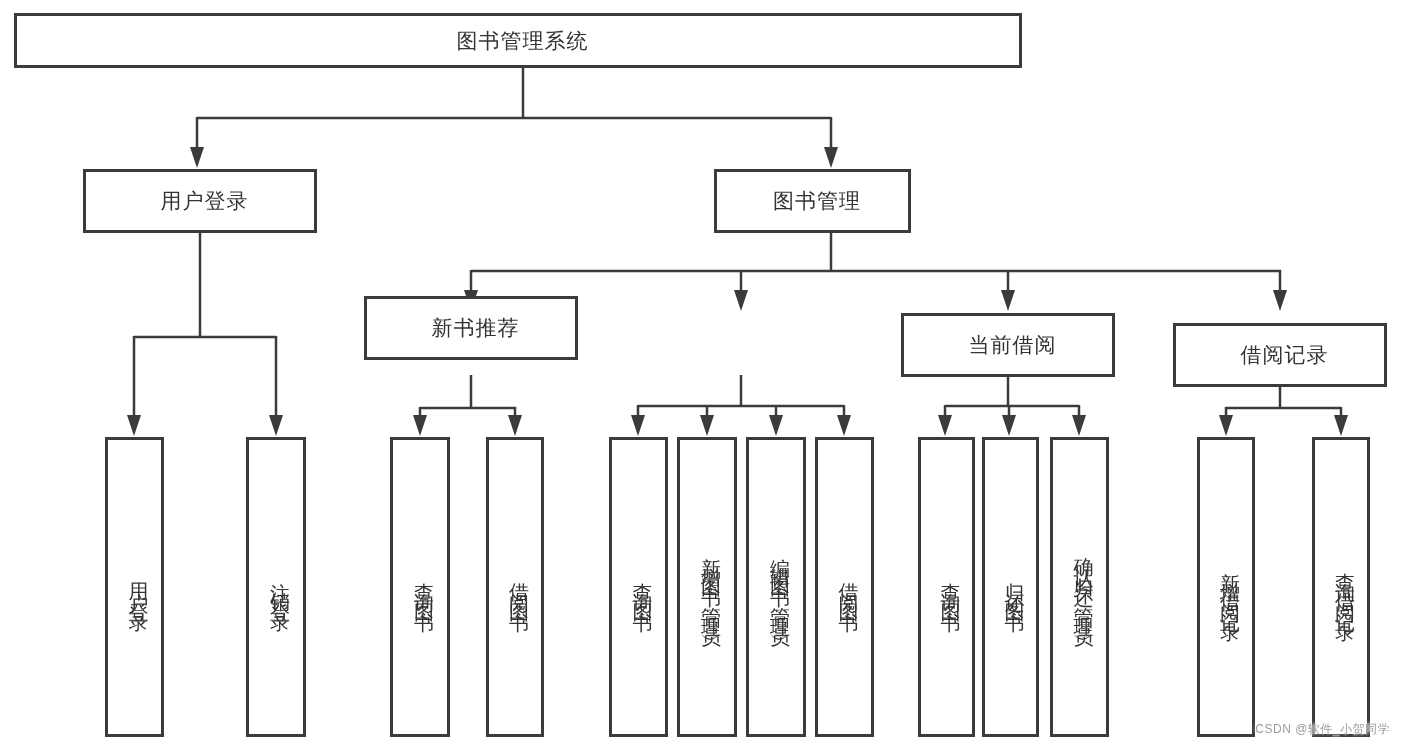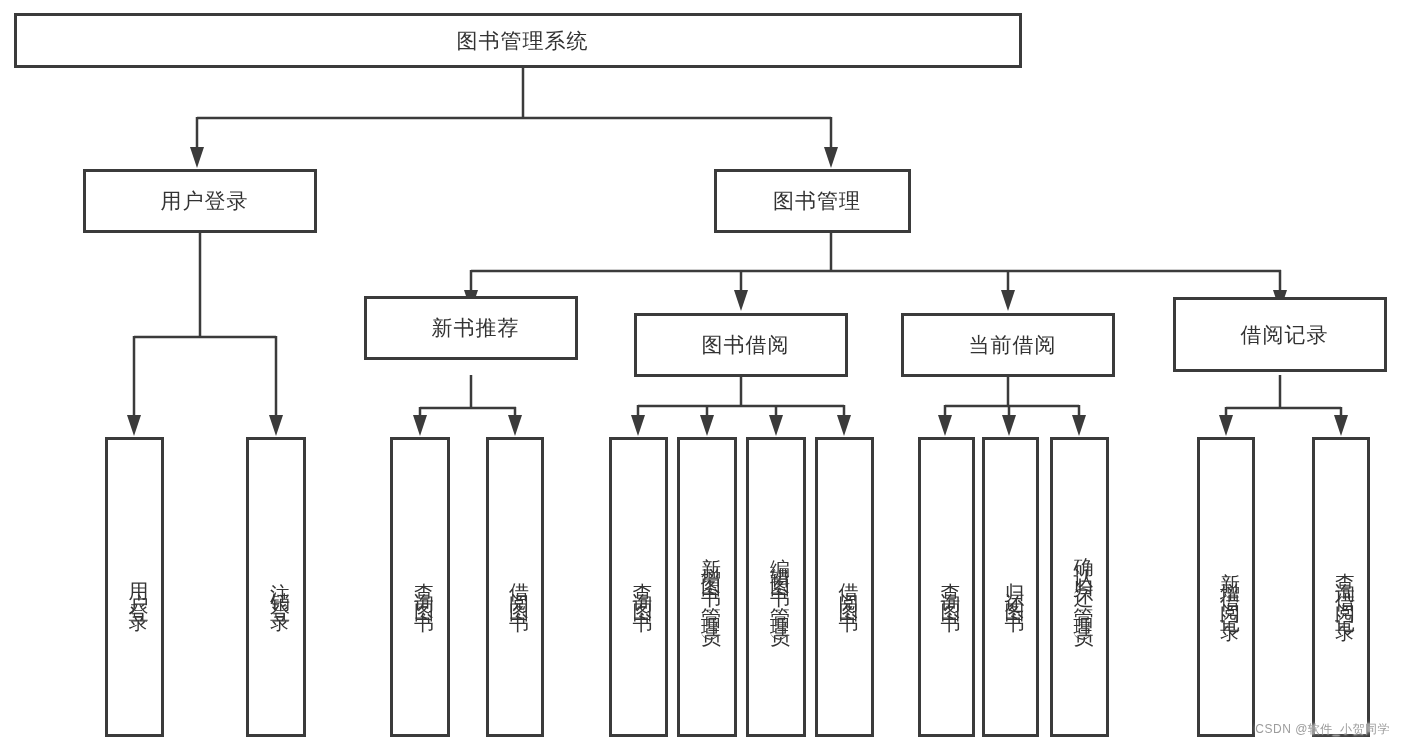--- a/index.html
+++ b/index.html
@@ -122,23 +122,22 @@
       <polygon points="1334,415 1348,415 1341,436"></polygon>
     </g>
   </svg>
 
   <div class="box hbox" style="left:14px; top:13px; width:1008px; height:55px;">图书管理系统</div>
 
   <div class="box hbox" style="left:83px; top:169px; width:234px; height:64px;">用户登录</div>
   <div class="box hbox" style="left:714px; top:169px; width:197px; height:64px;">图书管理</div>
 
   <div class="box hbox" style="left:364px; top:296px; width:214px; height:64px;">新书推荐</div>
-  <div class="box hbox" style="left:634px; top:313px; width:214px; height:64px;">图书借阅</div>
   <div class="box hbox" style="left:901px; top:313px; width:214px; height:64px;">当前借阅</div>
-  <div class="box hbox" style="left:1173px; top:297px; width:214px; height:75px;">借阅记录</div>
+  <div class="box hbox" style="left:1173px; top:323px; width:214px; height:64px;">借阅记录</div>
 
   <div class="box vbox" style="left:105px; top:437px; width:59px; height:300px;">用户登录</div>
   <div class="box vbox" style="left:246px; top:437px; width:60px; height:300px;">注销登录</div>
 
   <div class="box vbox" style="left:390px; top:437px; width:60px; height:300px;">查询图书</div>
   <div class="box vbox" style="left:486px; top:437px; width:58px; height:300px;">借阅图书</div>
 
   <div class="box vbox" style="left:609px; top:437px; width:59px; height:300px;">查询图书</div>
   <div class="box vbox" style="left:677px; top:437px; width:60px; height:300px;">新增图书（管理员）</div>
   <div class="box vbox" style="left:746px; top:437px; width:60px; height:300px;">编辑图书（管理员）</div>

